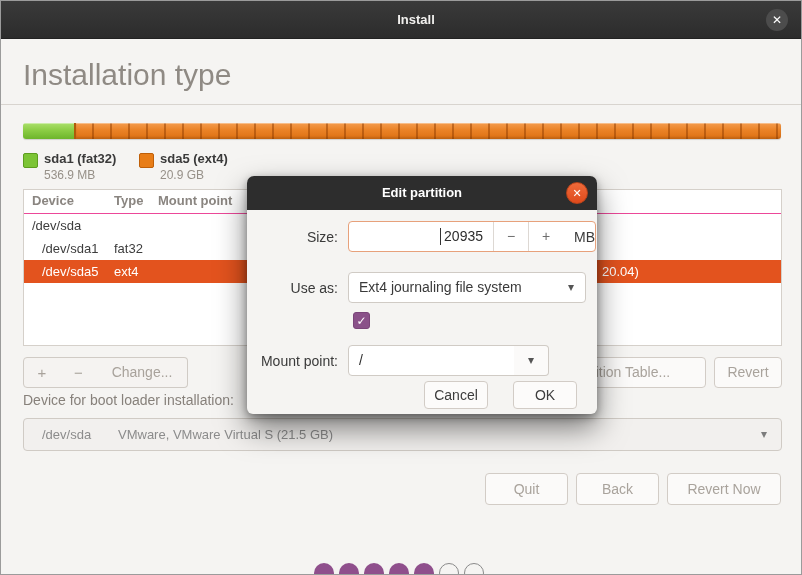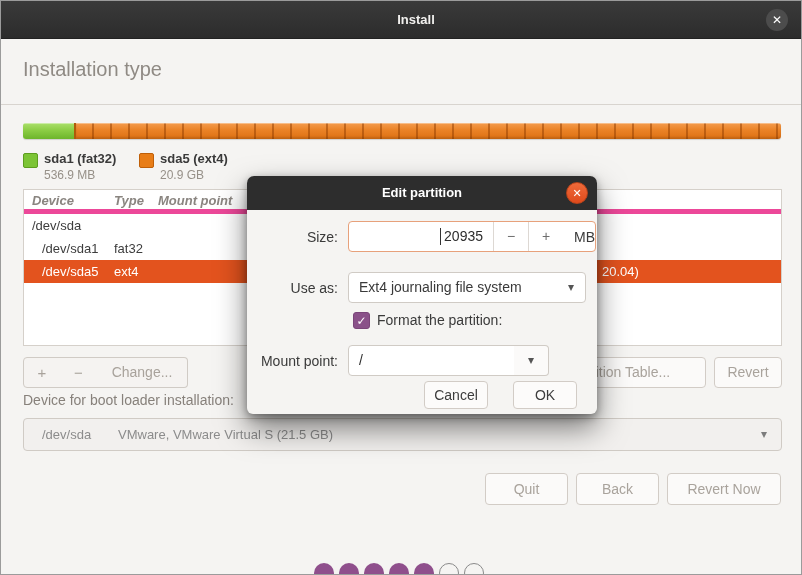--- a/index.html
+++ b/index.html
@@ -9,21 +9,21 @@
             border:1px solid #9b9b9b; overflow:hidden; }
 
   
   .titlebar { position:absolute; left:0; top:0; width:100%; height:38px;
               background:linear-gradient(#3a3a3a,#2c2c2c); border-bottom:1px solid #222; }
   .titlebar .title { position:absolute; left:15px; top:0; width:100%; height:38px; line-height:38px;
                      text-align:center; color:#f1f0ee; font-size:13px; font-weight:bold; }
   .win-close { position:absolute; right:13px; top:8px; width:22px; height:22px; border-radius:50%;
                background:#4c4c4c; color:#fff; font-size:12px; line-height:22px; text-align:center; cursor:default; }
 
-  .heading { position:absolute; left:22px; top:57px; font-size:20px; color:#8f8a84; }
+  .heading { position:absolute; left:22px; top:57px; font-size:30px; color:#8f8a84; }
   .hsep { position:absolute; left:0; top:103px; width:100%; height:1px; background:#d8d4cf; }
 
   
   .pbar { position:absolute; left:22px; top:122px; width:758px; height:16px; border-radius:3px;
           display:flex; overflow:hidden; box-shadow:0 1px 1px rgba(0,0,0,.15); }
   .seg-green { width:53px; background:linear-gradient(#abe06c,#8ccd45 45%,#6db52b);
                box-shadow:inset 0 1px 0 rgba(255,255,255,.4); border-right:2px solid #b05a0a; }
   .seg-orange { flex:1;
       background:
         repeating-linear-gradient(90deg, rgba(0,0,0,0) 0 16px, rgba(146,62,0,.5) 16px 18px),
@@ -35,21 +35,21 @@
   .legend-item .sw { position:absolute; left:0; top:2px; width:15px; height:15px; border-radius:2px; }
   .sw-green { background:#7cc435; border:1px solid #5d9d1f; }
   .sw-orange { background:#e87d17; border:1px solid #bf5f08; }
   .legend-item .lab { position:absolute; left:21px; top:0; font-size:13px; font-weight:bold; color:#3a3a3a; white-space:nowrap; }
   .legend-item .sz { position:absolute; left:21px; top:17px; font-size:12px; color:#969088; white-space:nowrap; }
   #legend-0 { left:22px; } #legend-1 { left:138px; }
 
   
   .ptable { position:absolute; left:22px; top:188px; width:759px; height:157px; background:#fff;
             border:1px solid #d5d0ca; }
-  .ptable .thead { position:relative; height:24px; border-bottom:5px solid #ec4899;font-style:italic; }
+  .ptable .thead { position:relative; height:24px; border-bottom:1px solid #ec4899; }
   .th { position:absolute; top:3px; font-size:13px; font-weight:bold; color:#8a8580; white-space:nowrap; }
   .th-device { left:8px; } .th-type { left:90px; } .th-mount { left:134px; }
   .trow { position:relative; height:23px; line-height:23px; font-size:13px; color:#3d3d3d; }
   .trow span { position:absolute; white-space:nowrap; }
   .c-dev { left:8px; } .c-dev.ind { left:18px;text-align:right; } .c-type { left:90px; } .c-tail { left:578px; }
   .trow.selected { background:#e3531e; color:#fff; }
 
   
   .btn { position:absolute; background:#fbfaf9; border:1px solid #d2ccc6; border-radius:4px;
          font-size:14px; color:#3d3d3d; text-align:center; }
@@ -210,21 +210,20 @@
     </div>
     <div class="unit">MB</div>
 
     <div class="dlabel" id="lbl-useas">Use as:</div>
     <div class="combo">
       <span class="val">Ext4 journaling file system</span>
       <span class="arr">▾</span>
     </div>
 
     <div class="chk">✓</div>
-    <div class="chk-label">Format the partition:</div>
 
     <div class="dlabel" id="lbl-mount">Mount point:</div>
     <div class="mcombo-entry">
       <span class="val">/</span>
     </div>
     <div class="mcombo-arrow">
       <span>▾</span>
     </div>
 
     <div class="btn" id="btn-cancel">Cancel</div>

